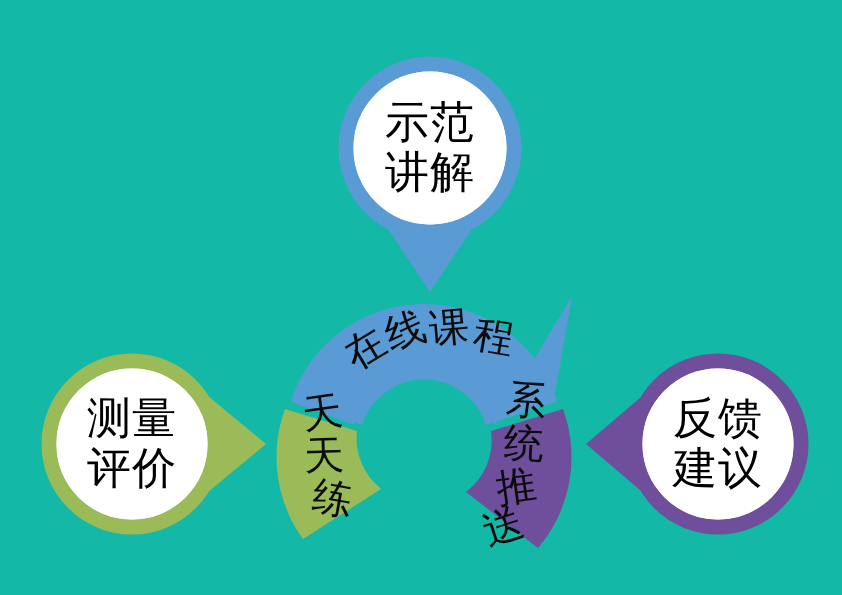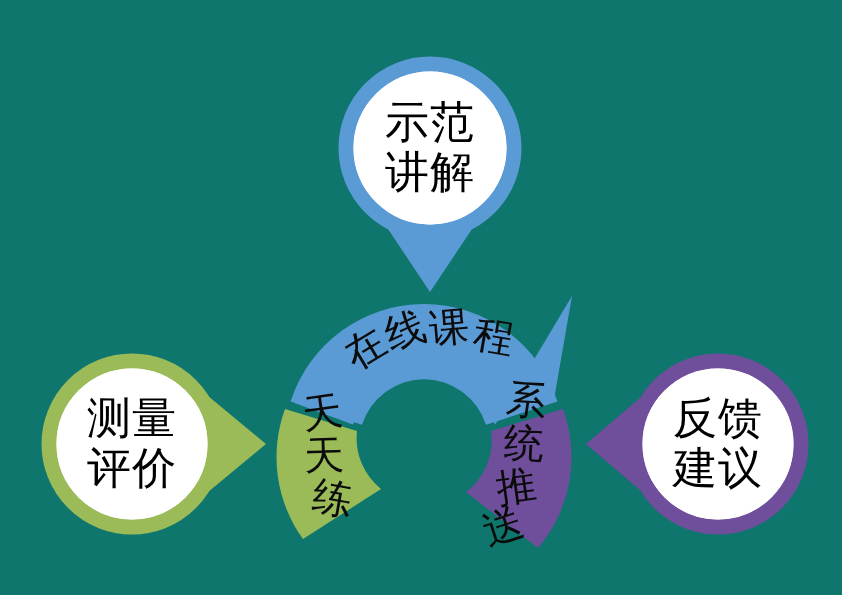--- a/index.html
+++ b/index.html
@@ -10,21 +10,21 @@
   body {
     width: 842px;
     height: 595px;
     overflow: hidden;
     font-family: "DejaVu Sans", "Liberation Sans", sans-serif;
   }
   #diagram-root {
     position: relative;
     width: 842px;
     height: 595px;
-    background: #0f766e;
+    background: #14b8a6;
   }
   svg.stage {
     display: block;
     width: 842px;
     height: 595px;
   }
   .pin-label {
     font-family: "DejaVu Sans", "Liberation Sans", sans-serif;
     font-size: 44px;
     fill: #000000;

